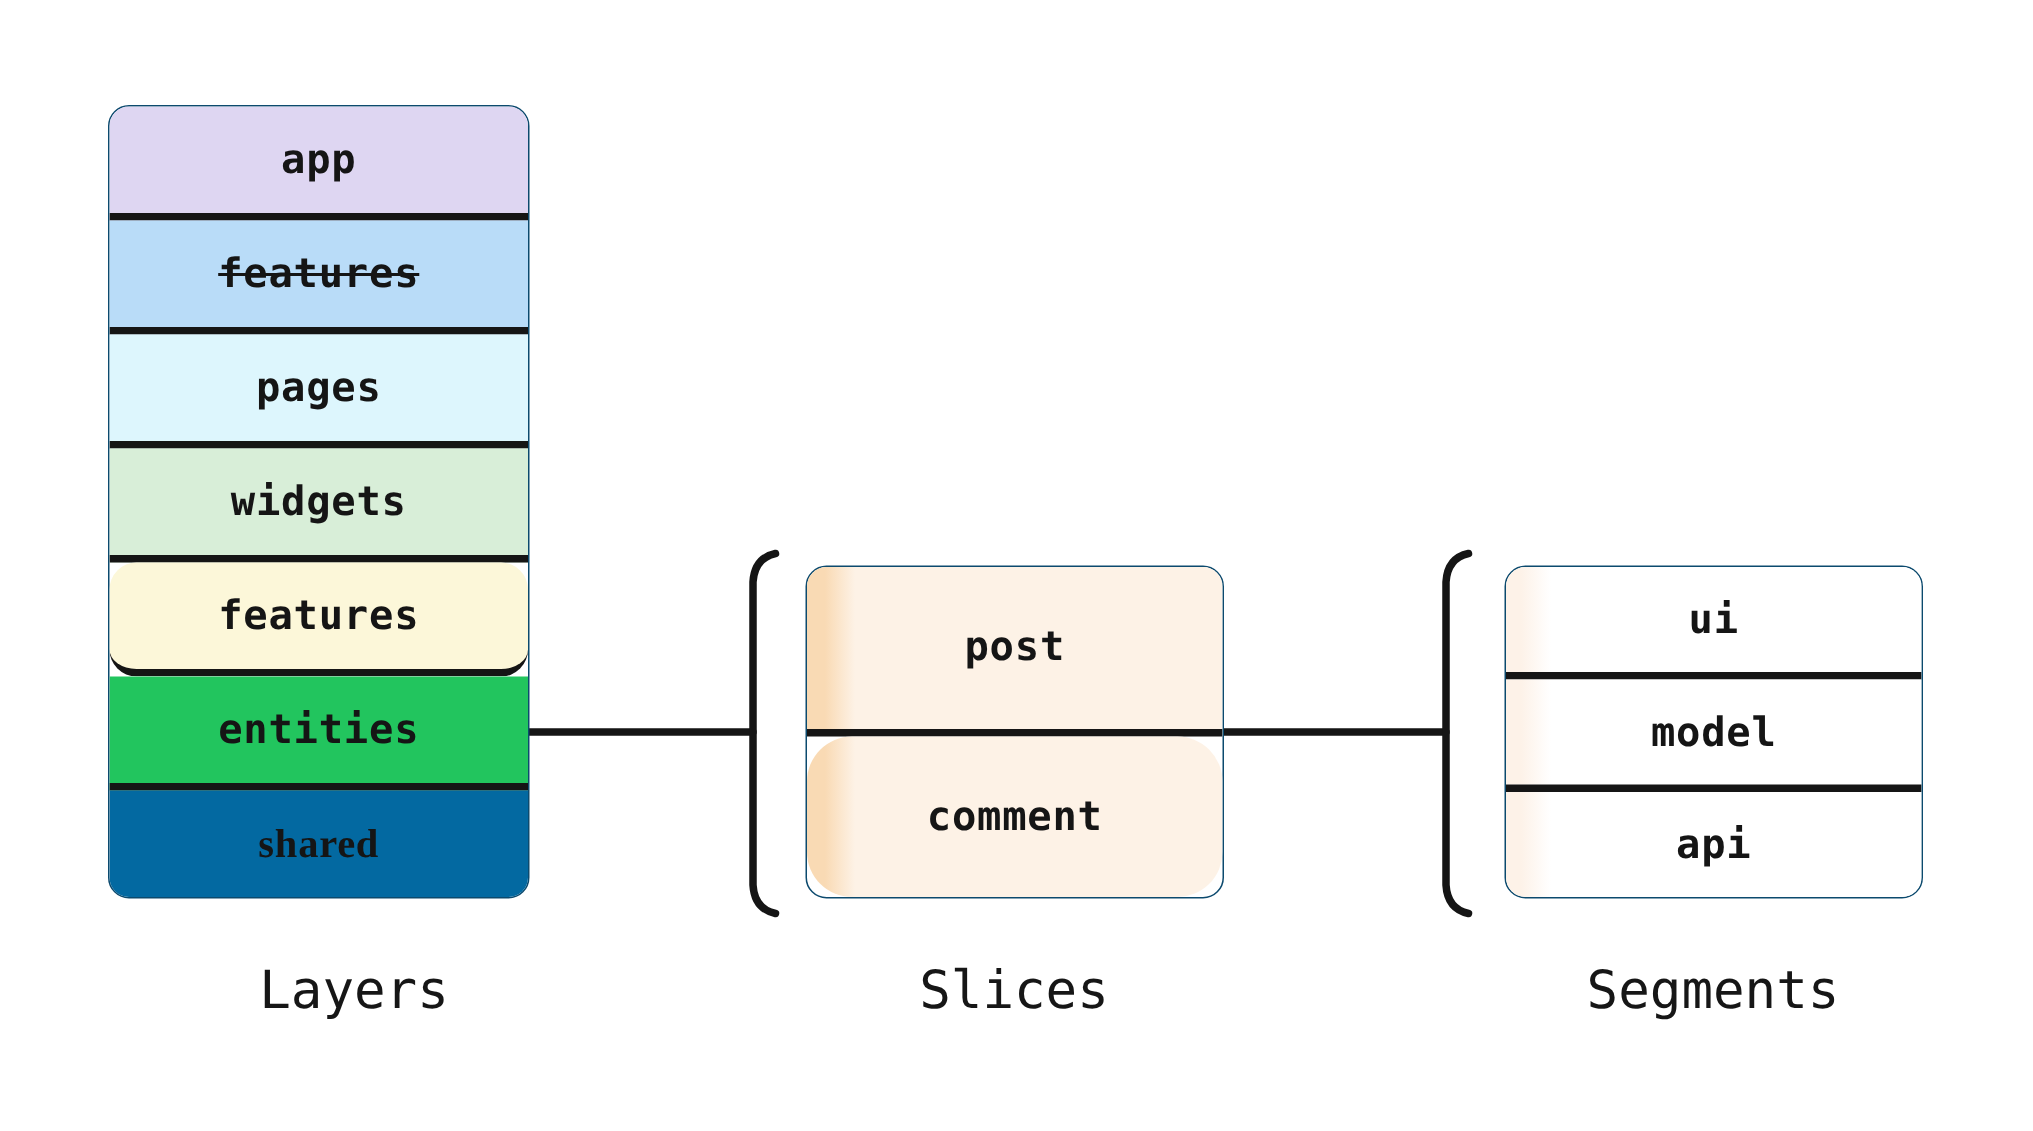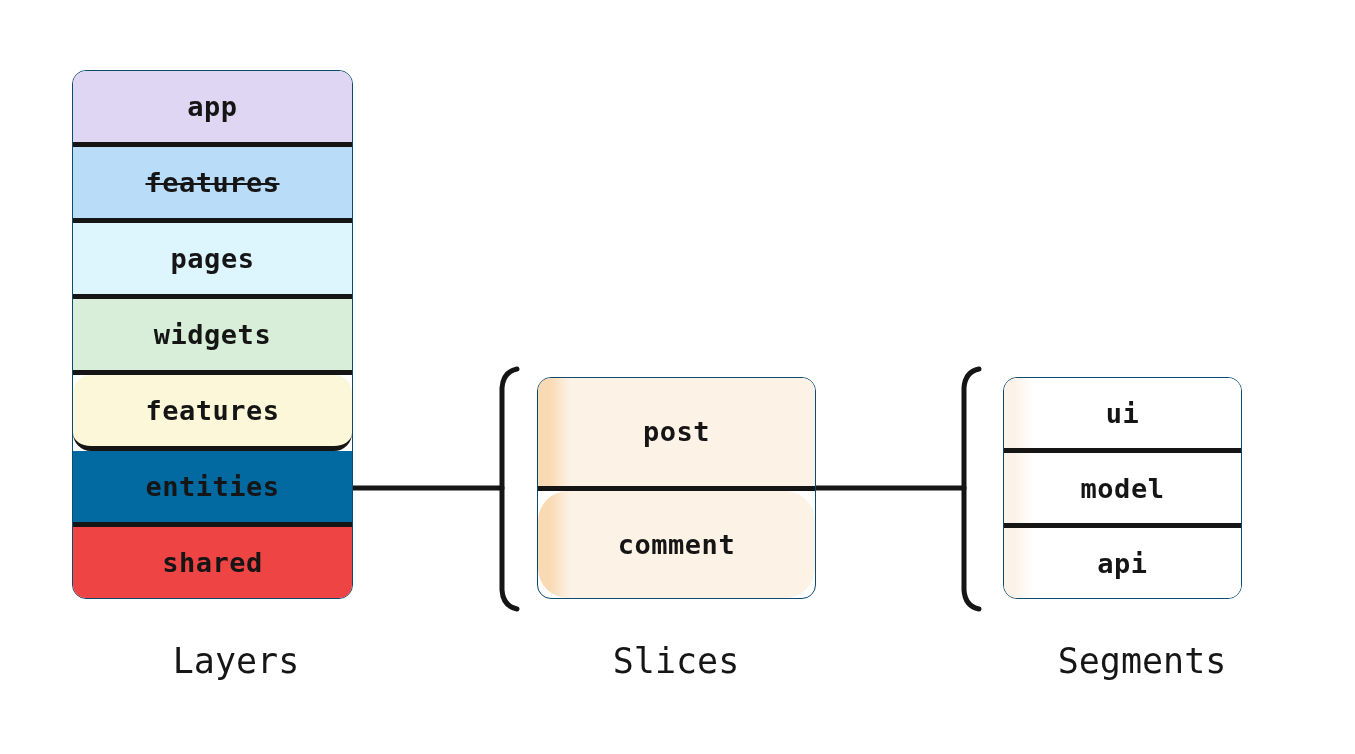--- a/index.html
+++ b/index.html
@@ -15,21 +15,21 @@
     box-sizing: border-box;
     border: 1px solid #0c4a6e;
     border-radius: 14px;
     display: flex;
     flex-direction: column;
     overflow: hidden;
     background: #ffffff;
   }
   #layers-box   { left: 72px;   top: 70px;  width: 281px; height: 529px; }
   #slices-box   { left: 537px;  top: 377px; width: 279px; height: 222px; }
-  #segments-box { left: 1003px; top: 377px; width: 239px; height: 222px; }
+  #segments-box { left: 1003px; top: 377px; width: 279px; height: 222px; }
   .row {
     flex: 1;
     display: flex;
     align-items: center;
     justify-content: center;
     font-size: 27px;
     font-weight: bold;
     color: #151515;
     border-bottom: 5px solid #151515;
     letter-spacing: 0.5px;
@@ -66,22 +66,22 @@
     <path d="M 979 369 Q 965 372 964 388 L 964 590 Q 965 606 979 609"></path>
   </g>
 </svg>
 
 <div class="box" id="layers-box">
     <div class="row" style="background: rgb(222, 214, 242);">app</div>
     <div class="row strike" style="background: rgb(185, 220, 248);">features</div>
     <div class="row" style="background: rgb(221, 246, 253);">pages</div>
     <div class="row" style="background: rgb(216, 238, 216);">widgets</div>
     <div class="row" style="background: rgb(252, 247, 217); border-radius: 18px;">features</div>
-    <div class="row" style="background: #0369a1;">entities</div>
-    <div class="row" style="background: #ef4444;">shared</div>
+    <div class="row" style="background: #22c55e;">entities</div>
+    <div class="row" style="background: #0369a1; font-family: Liberation Serif, serif;">shared</div>
   </div>
 
 <div class="box" id="slices-box">
     <div class="row" style="background: linear-gradient(90deg, rgb(249, 218, 180) 0px, rgb(249, 218, 180) 12px, rgb(253, 242, 230) 32px);">post</div>
     <div class="row" style="background: linear-gradient(90deg, rgb(249, 218, 180) 0px, rgb(249, 218, 180) 12px, rgb(253, 242, 230) 32px); border-radius: 30px;">comment</div>
   </div>
 
 <div class="box" id="segments-box">
     <div class="row" style="background: linear-gradient(90deg, rgb(253, 242, 232) 0px, rgb(253, 242, 232) 10px, rgb(255, 255, 255) 30px);">ui</div>
     <div class="row" style="background: linear-gradient(90deg, rgb(253, 242, 232) 0px, rgb(253, 242, 232) 10px, rgb(255, 255, 255) 30px); text-align: right;">model</div>

